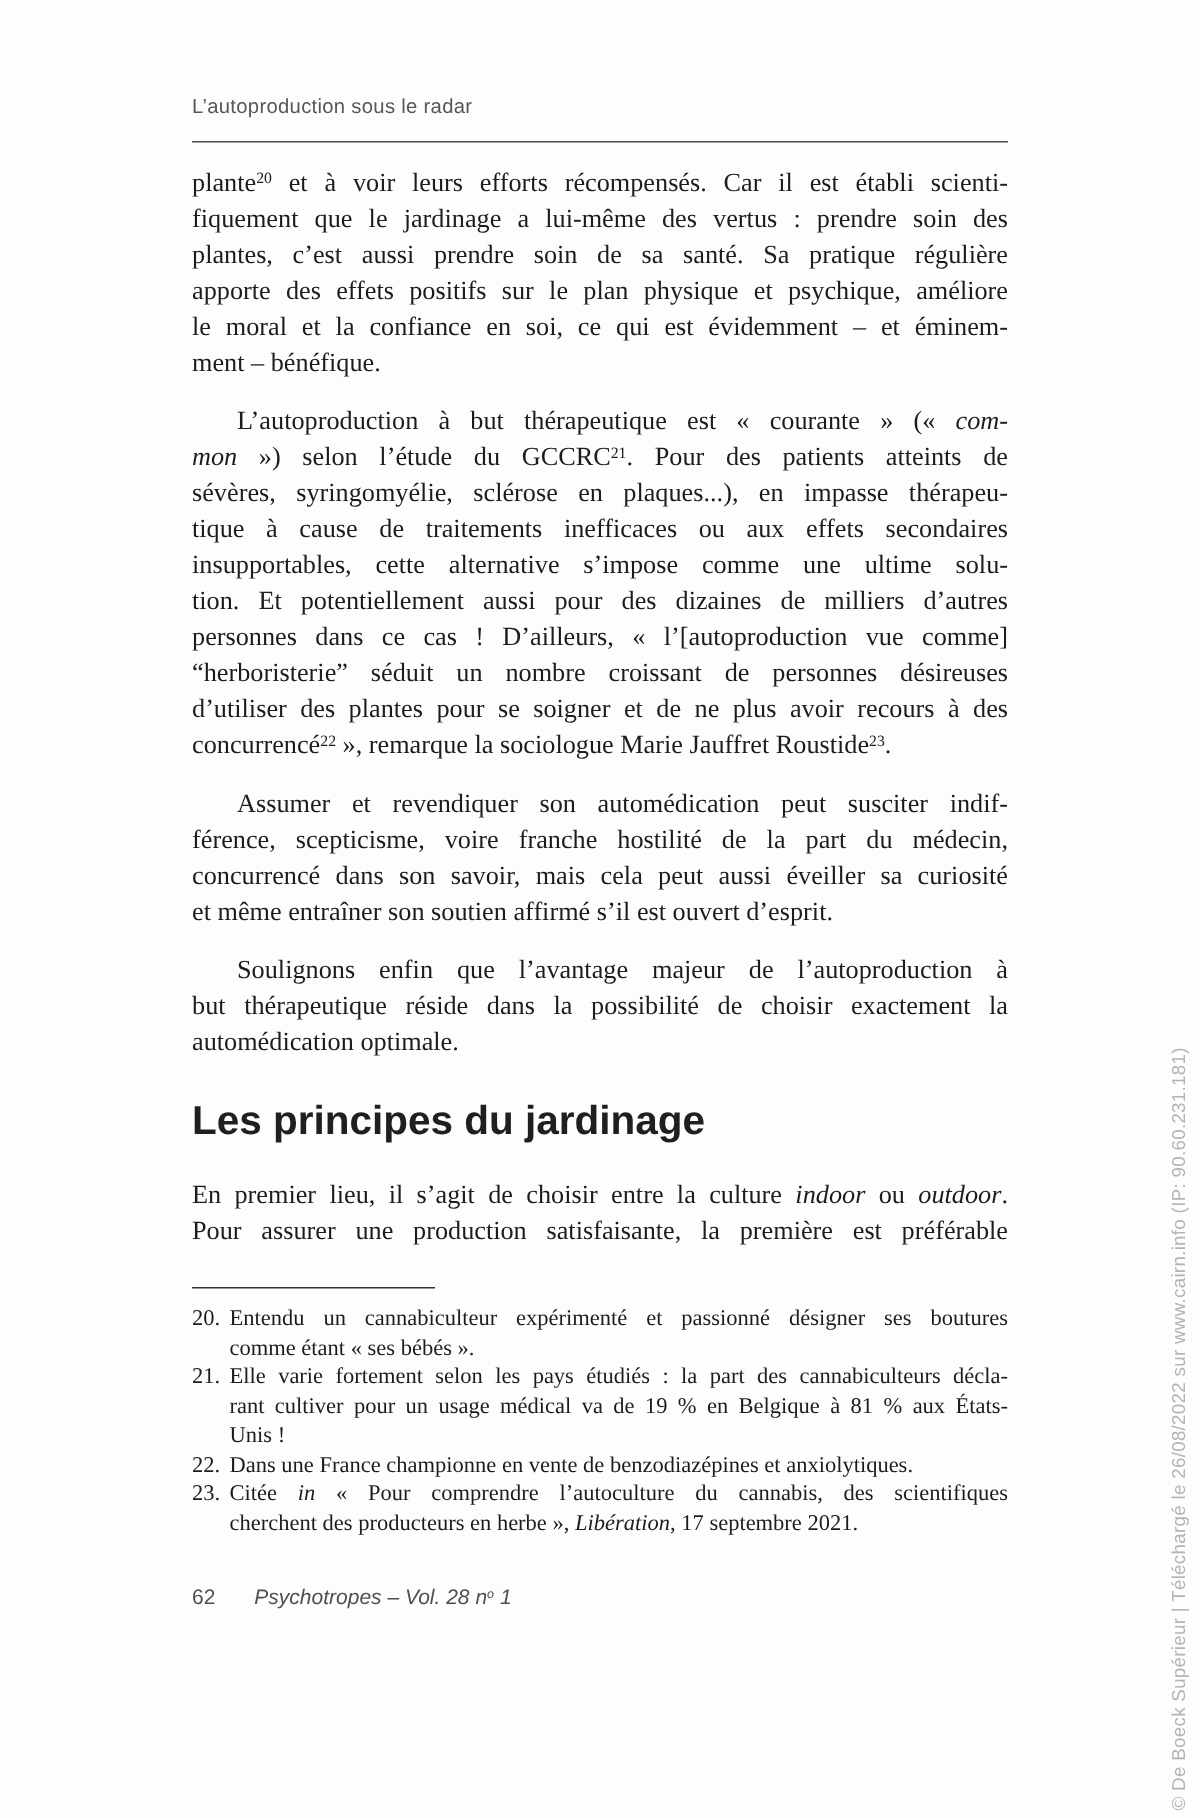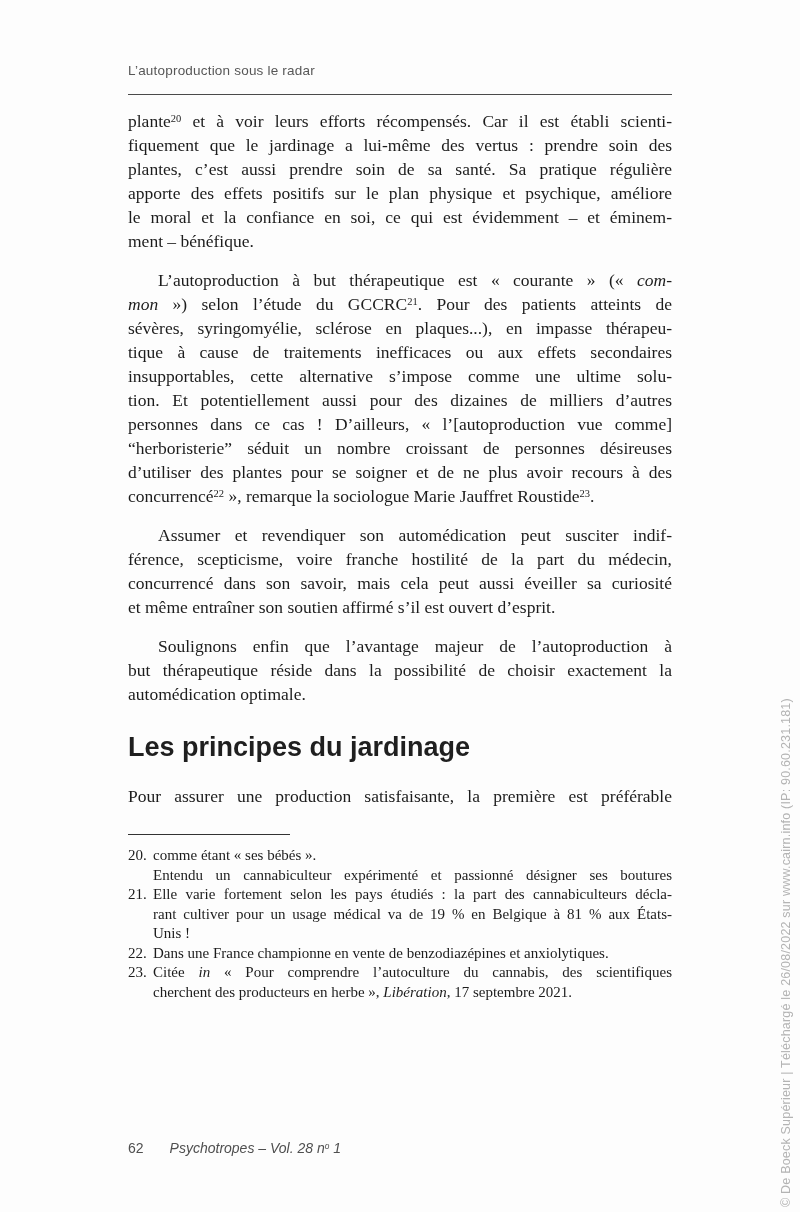--- a/index.html
+++ b/index.html
@@ -48,21 +48,21 @@
   .section-heading + .para{margin-top:24px;}
   .fn-rule{
     margin:26px 0 0 0;border:0;width:162px;
     border-top:1.4px solid #333;
   }
   .footnotes{margin-top:11px;font-size:15px;line-height:19.5px;}
   .fn{display:flex;}
   .fn-num{width:25px;flex:0 0 auto;}
   .fn-text{flex:1;}
   .page-footer{
-    position:absolute;left:128px;top:1140px;
+    position:absolute;left:128px;top:1056px;
     font-family:"Liberation Sans", sans-serif;
     font-size:14px;color:#4f4f4f;
     display:flex;gap:26px;align-items:baseline;
   }
   .journal{font-style:italic;}
   .watermark{
     position:absolute;left:779px;top:1207px;width:580px;
     transform-origin:0 0;transform:rotate(-90deg);
     font-family:"Liberation Sans", sans-serif;
     font-size:12.5px;color:var(--watermark);
@@ -105,30 +105,31 @@
           <div class="line"><span>concurrencé dans son savoir, mais cela peut aussi éveiller sa curiosité</span></div>
           <div class="line last"><span>et même entraîner son soutien affirmé s’il est ouvert d’esprit.</span></div>
         </div>
         <div class="para">
           <div class="line first-indent"><span>Soulignons enfin que l’avantage majeur de l’autoproduction à</span></div>
           <div class="line"><span>but thérapeutique réside dans la possibilité de choisir exactement la</span></div>
           <div class="line last"><span>automédication optimale.</span></div>
         </div>
         <h2 class="section-heading">Les principes du jardinage</h2>
         <div class="para">
+          <div class="line"><span>En premier lieu, il s’agit de choisir entre la culture </span><span class="it">indoor</span><span> ou </span><span class="it">outdoor</span><span>.</span></div>
           <div class="line"><span>Pour assurer une production satisfaisante, la première est préférable</span></div>
         </div>
       </div>
     <hr class="fn-rule">
     <div class="footnotes">
         <div class="fn">
           <div class="fn-num">20.</div>
           <div class="fn-text">
+            <div class="line"><span>Entendu un cannabiculteur expérimenté et passionné désigner ses boutures</span></div>
             <div class="line last"><span>comme étant « ses bébés ».</span></div>
-            <div class="line"><span>Entendu un cannabiculteur expérimenté et passionné désigner ses boutures</span></div>
           </div>
         </div>
         <div class="fn">
           <div class="fn-num">21.</div>
           <div class="fn-text">
             <div class="line"><span>Elle varie fortement selon les pays étudiés : la part des cannabiculteurs décla-</span></div>
             <div class="line"><span>rant cultiver pour un usage médical va de 19 % en Belgique à 81 % aux États-</span></div>
             <div class="line last"><span>Unis !</span></div>
           </div>
         </div>

